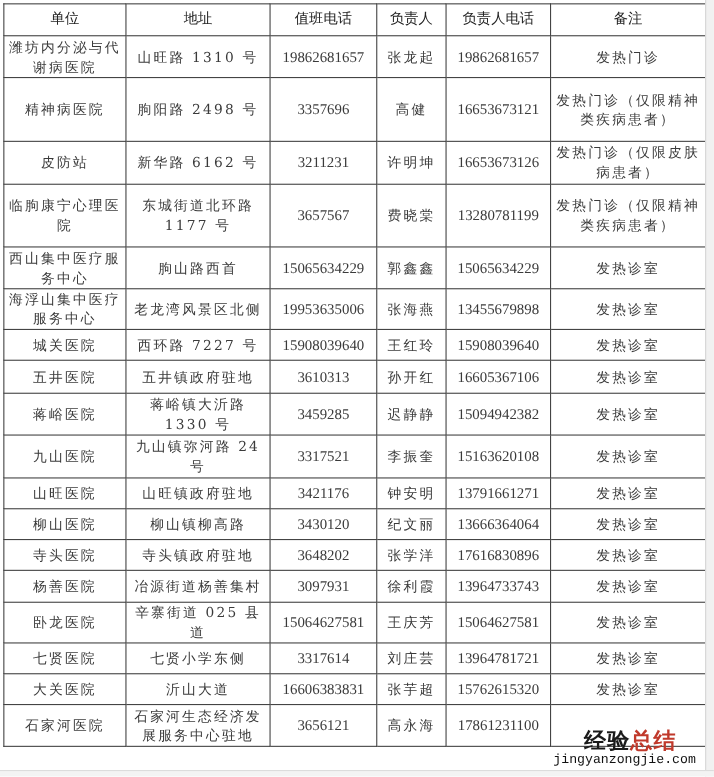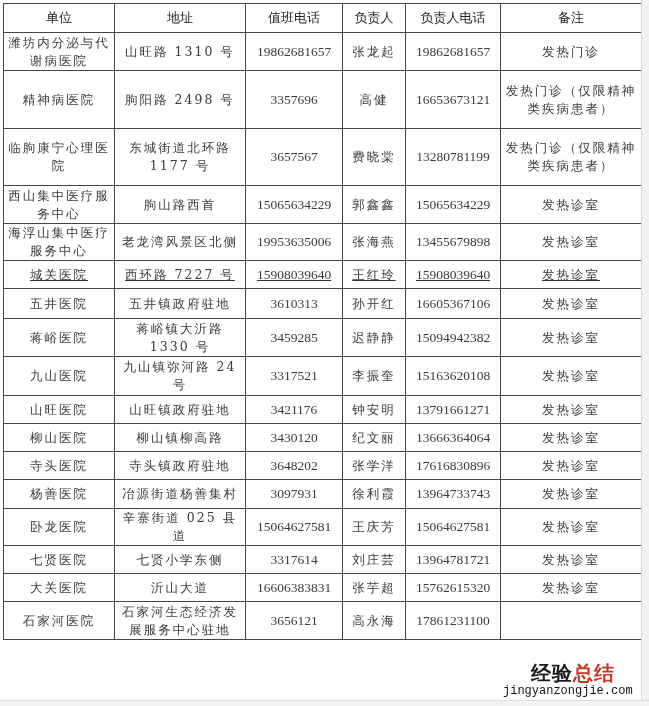--- a/index.html
+++ b/index.html
@@ -53,20 +53,28 @@
           <td class="txt">发热门诊</td>
         </tr>
         <tr style="height: 58px;">
           <td class="txt">精神病医院</td>
           <td class="txt">朐阳路 2498 号</td>
           <td class="num">3357696</td>
           <td class="txt">高健</td>
           <td class="num">16653673121</td>
           <td class="txt">发热门诊（仅限精神类疾病患者）</td>
         </tr>
+        <tr style="height: 39px;">
+          <td class="txt">皮防站</td>
+          <td class="txt">新华路 6162 号</td>
+          <td class="num">3211231</td>
+          <td class="txt">许明坤</td>
+          <td class="num">16653673126</td>
+          <td class="txt">发热门诊（仅限皮肤病患者）</td>
+        </tr>
         <tr style="height: 57px; margin-left: 17px;">
           <td class="txt">临朐康宁心理医院</td>
           <td class="txt">东城街道北环路 1177 号</td>
           <td class="num">3657567</td>
           <td class="txt">费晓棠</td>
           <td class="num">13280781199</td>
           <td class="txt">发热门诊（仅限精神类疾病患者）</td>
         </tr>
         <tr style="height: 38px;">
           <td class="txt">西山集中医疗服务中心</td>
@@ -77,21 +85,21 @@
           <td class="txt">发热诊室</td>
         </tr>
         <tr style="height: 37px;">
           <td class="txt">海浮山集中医疗服务中心</td>
           <td class="txt">老龙湾风景区北侧</td>
           <td class="num">19953635006</td>
           <td class="txt">张海燕</td>
           <td class="num">13455679898</td>
           <td class="txt">发热诊室</td>
         </tr>
-        <tr style="height: 28px; text-decoration: underline;">
+        <tr style="height: 28px;">
           <td class="txt">城关医院</td>
           <td class="txt">西环路 7227 号</td>
           <td class="num">15908039640</td>
           <td class="txt">王红玲</td>
           <td class="num">15908039640</td>
           <td class="txt">发热诊室</td>
         </tr>
         <tr style="height: 30px; margin-top: 47px;">
           <td class="txt">五井医院</td>
           <td class="txt">五井镇政府驻地</td>

